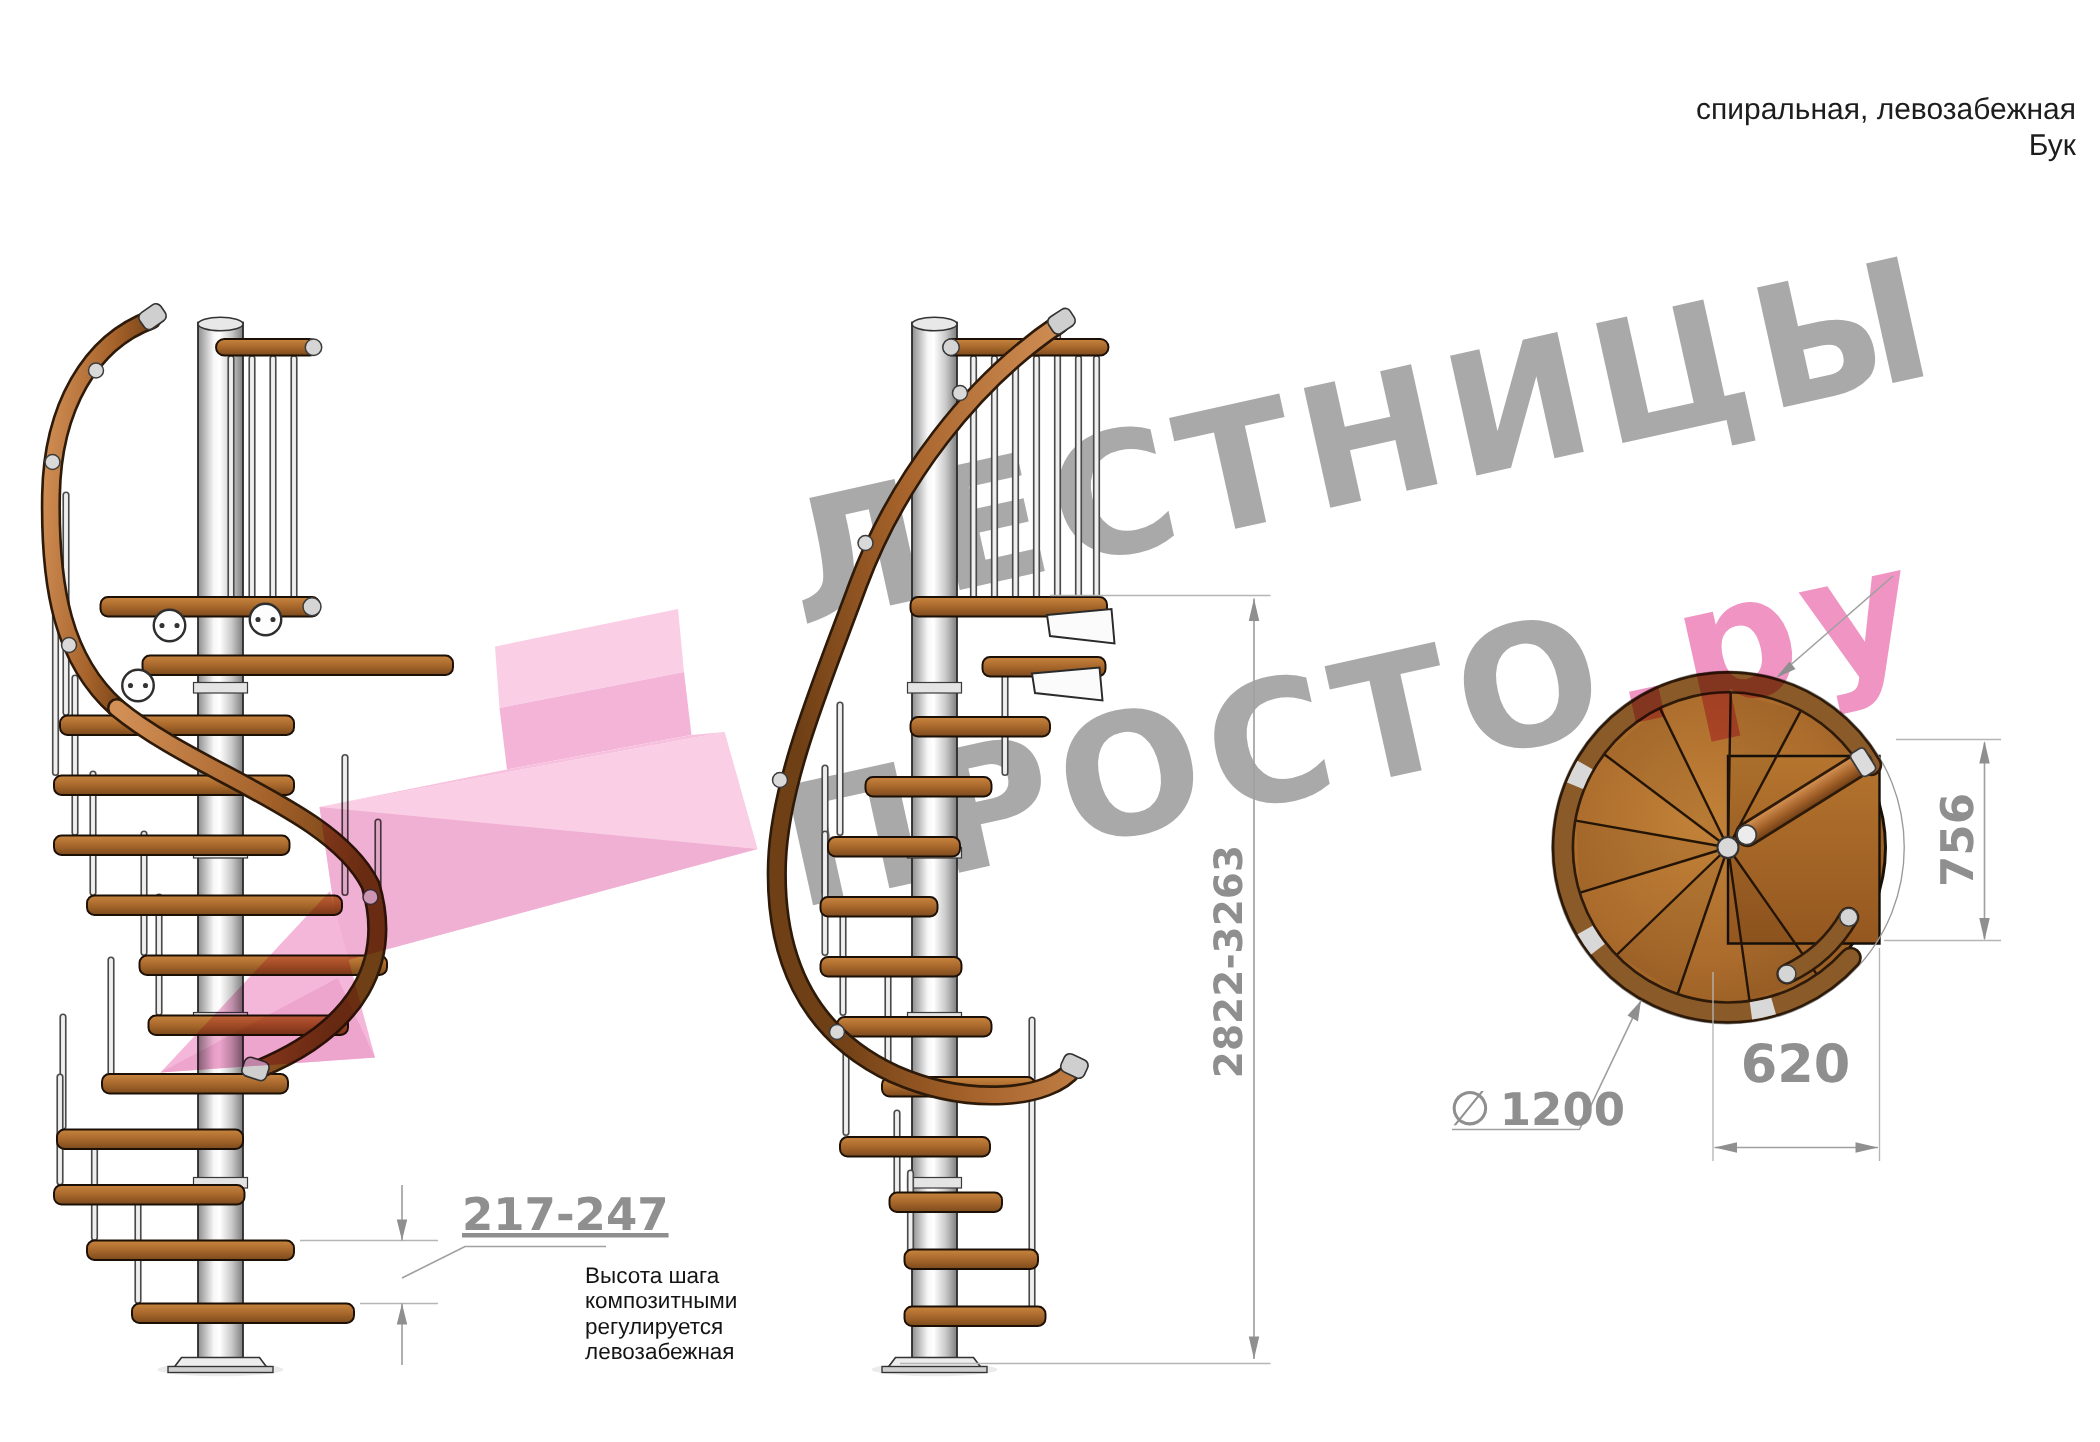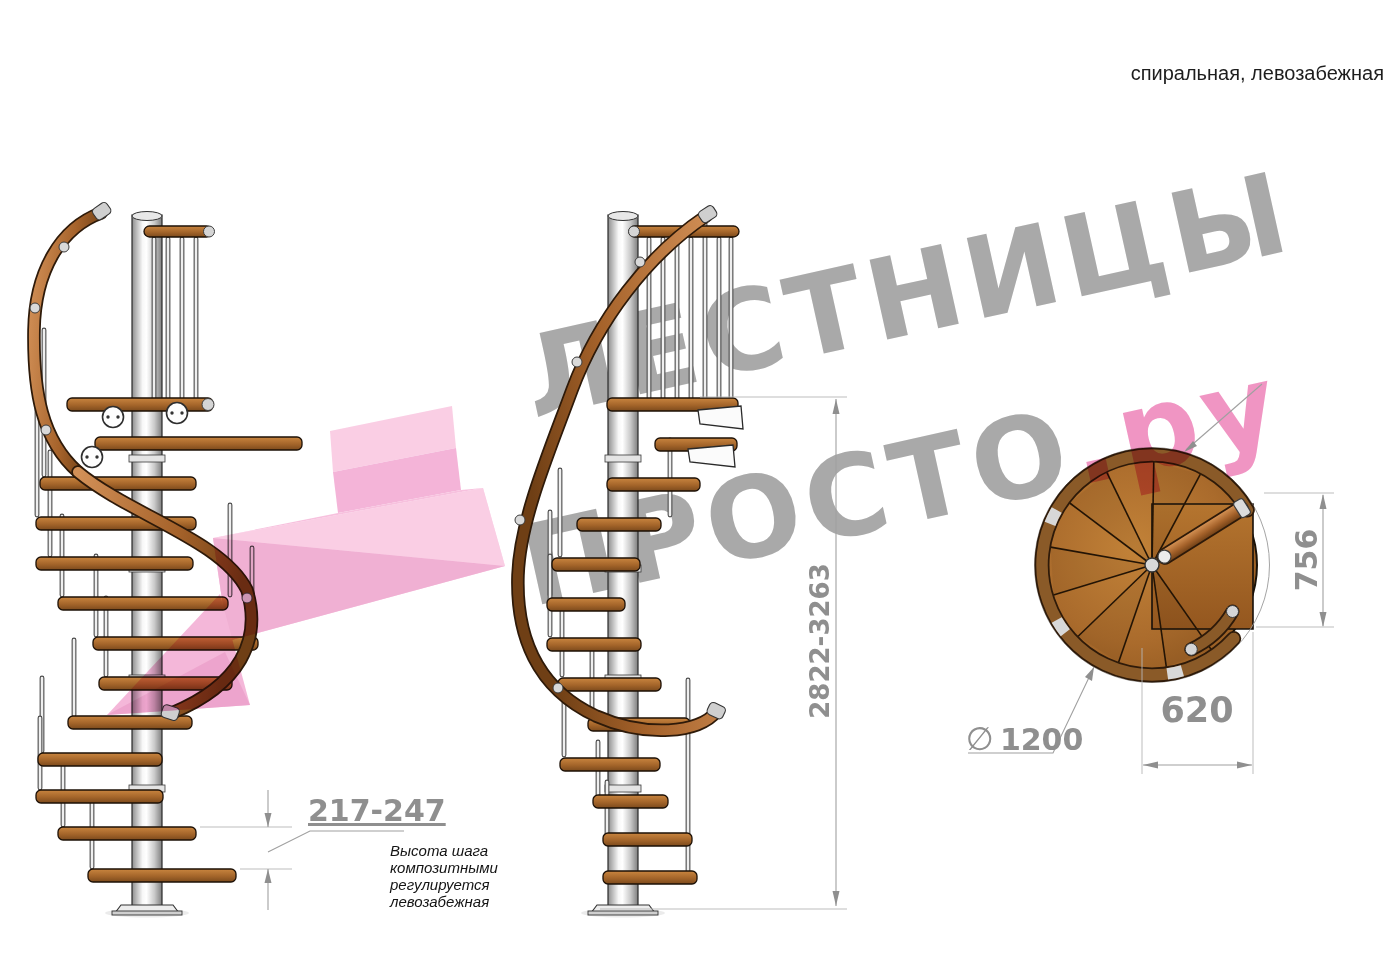--- a/index.html
+++ b/index.html
@@ -24,21 +24,21 @@
   .dim{position:absolute;font-family:"DejaVu Sans",sans-serif;font-weight:bold;
        color:#8f8f8f;white-space:nowrap;}
   .dim-step{left:308px;top:793px;font-size:30px;text-decoration:underline;}
   .dim-total{left:820px;top:641px;font-size:26px;transform:translate(-50%,-50%) rotate(-90deg);}
   .dim-756{left:1306px;top:560px;font-size:30px;transform:translate(-50%,-50%) rotate(-90deg);}
   .dim-620{left:1197px;top:690px;font-size:35px;transform:translateX(-50%);}
   .dim-dia{left:966px;top:720px;font-size:30px;text-align:center;}
   .dim-dia .dia-sym{font-weight:normal;font-size:32px;margin-right:6px;}
 
   
-  .note{position:absolute;left:390px;top:842px;font-size:15px;line-height:17px;color:#141414;font-style:italic;}
+  .note{position:absolute;left:390px;top:842px;font-size:15px;line-height:17px;color:#141414;}
 
   .rodO{stroke:#4a4a4a;stroke-width:4.8;stroke-linecap:round;}
   .rodI{stroke:#efefef;stroke-width:2.6;stroke-linecap:round;}
   .railO{stroke:#2e1a09;stroke-width:13.5;fill:none;stroke-linecap:round;}
   .railI{stroke:url(#railWood);stroke-width:10;fill:none;stroke-linecap:round;}
   .railOm{stroke:#2e1a09;stroke-width:13.5;fill:none;stroke-linecap:round;}
   .railIm{stroke:url(#railWoodM);stroke-width:10;fill:none;stroke-linecap:round;}
   .step{fill:url(#stepWood);stroke:#1c1006;stroke-width:1.3;}
   .sleeve{fill:#d9d9d9;stroke:#3c3c3c;stroke-width:1;}
   .collar{fill:#e4e4e4;stroke:#3a3a3a;stroke-width:0.8;}
@@ -401,20 +401,21 @@
     </g>
 
     <g>
       <line class="dimline" x1="1262" y1="384" x2="1186" y2="450"></line>
       <polygon class="dimarrow" points="1184,452 1193,441 1197,446"></polygon>
     </g>
   </svg>
 
   <div class="header-info">
     <div>спиральная, левозабежная</div>
+    <div>Бук</div>
   </div>
 
   <div class="dim dim-step">217-247</div>
   <div class="dim dim-total">2822-3263</div>
   <div class="dim dim-756">756</div>
   <div class="dim dim-620">620</div>
   <div class="dim dim-dia"><span class="dia-sym">∅</span><span>1200</span></div>
 
   <div class="note">
     <div>Высота шага</div>

